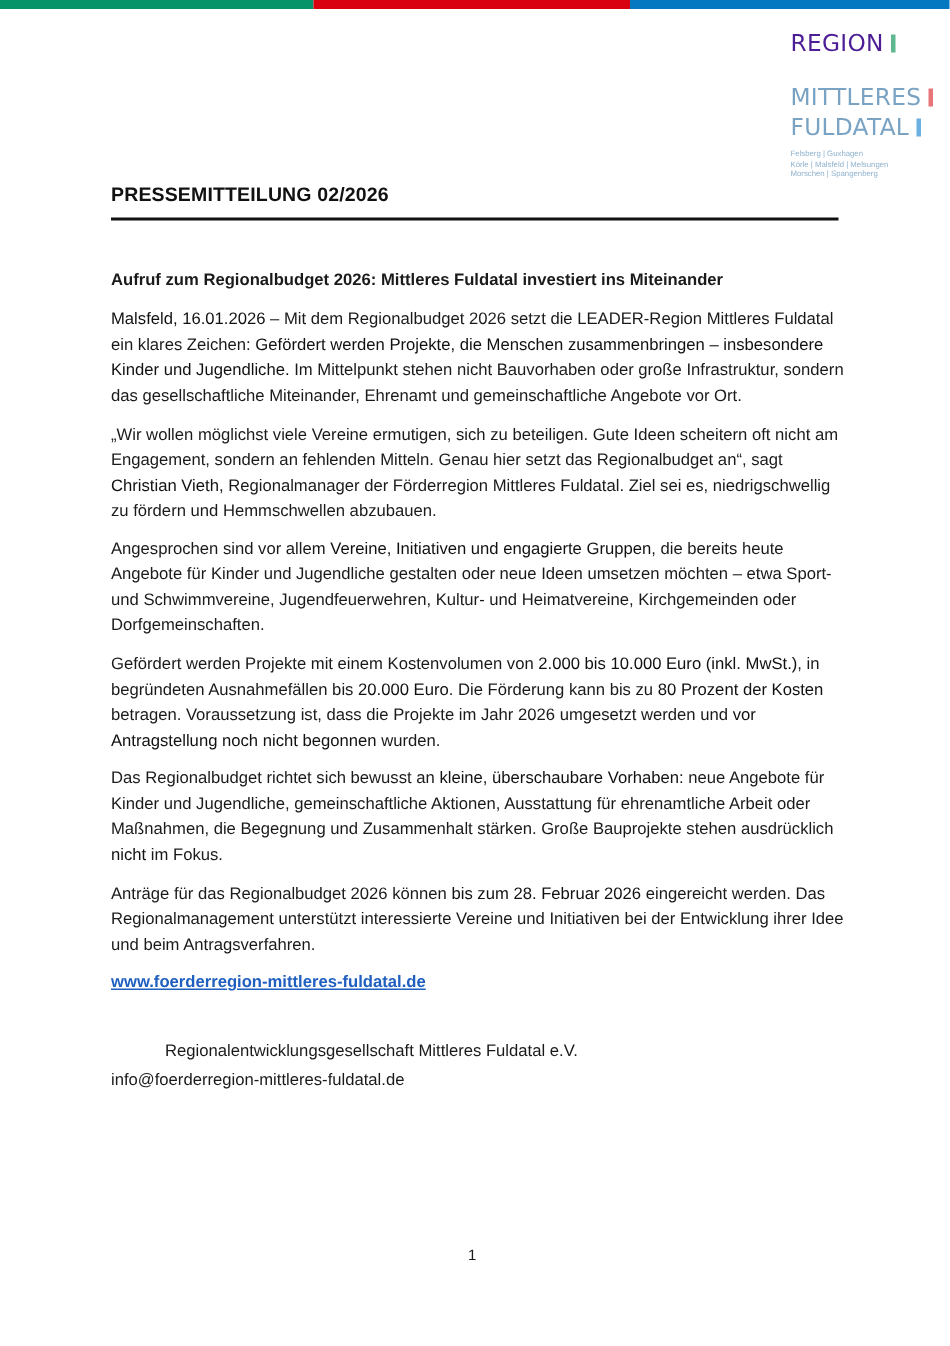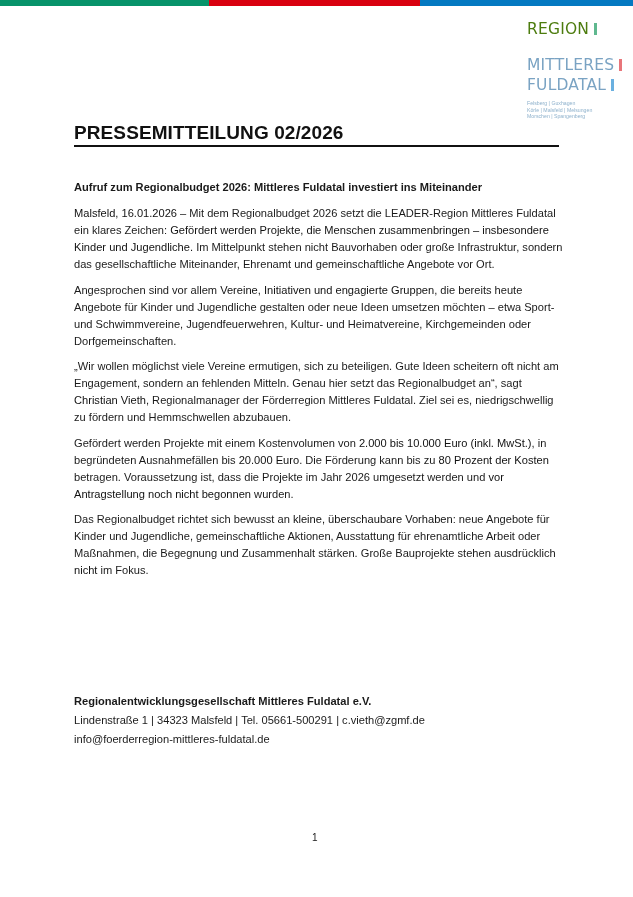--- a/index.html
+++ b/index.html
@@ -10,64 +10,65 @@
   .seg-green { width: 209px; }
   .seg-red { width: 211px; }
   .seg-blue { width: 213px; }
 
   .logo { position: absolute; left: 527px; top: 19px; width: 100px; }
   .logo-line { font-family: "DejaVu Sans", sans-serif; font-size: 15.5px; line-height: 20px;
                color: #7aa3c3; letter-spacing: 0.2px; white-space: nowrap; font-weight: normal; }
   .logo-bar { display: inline-block; width: 3px; height: 12px; margin-left: 5px; vertical-align: -1px; }
   .logo-towns { margin-top: 5px; font-size: 5.2px; line-height: 6.5px; color: #8eb1cc; white-space: nowrap; }
 
-  .title { position: absolute; left: 74px; top: 122px; font-size: 19px; font-weight: bold; color: #111; letter-spacing: 0.1px; }
+  .title { position: absolute; left: 74px; top: 122px; font-size: 13px; font-weight: bold; color: #111; letter-spacing: 0.1px; }
   .rule { position: absolute; left: 74px; top: 145px; width: 485px; height: 1.5px; background: #111; }
 
   .content { position: absolute; left: 74px; top: 179px; width: 490px; font-size: 11.1px; line-height: 17px; }
   .content p { margin: 0 0 8.5px 0; }
   .content b { font-weight: normal; color: #111; text-align: right; }
   .headline { font-weight: bold; margin-bottom: 9px !important; }
   a.web { color: #1f5fbf; font-weight: bold; text-decoration: underline; }
   .contact { position: absolute; left: 74px; top: 692px; font-size: 11.1px; line-height: 19px; }
   .contact .lbl { font-weight: bold; text-decoration: underline; }
-  .contact .org { font-weight: bold; }
+  .contact .org { font-weight: normal; margin-left: 36px; }
   .pagenum { position: absolute; left: 312px; top: 832px; font-size: 10px; color: #1a1a1a; }
 </style>
 </head>
 <body>
 
 <div class="topbar">
   <div class="seg seg-green" style="background: rgb(7, 147, 106);"></div>
   <div class="seg seg-red" style="background: rgb(217, 0, 15);"></div>
   <div class="seg seg-blue" style="background: rgb(4, 121, 193);"></div>
 </div>
 
 <div class="logo">
-  <div class="logo-line" style="color: #4d7c0f;"><span>REGION</span><span class="logo-bar" style="background: rgb(95, 184, 143);"></span></div>
+  <div class="logo-line" style="color: #4c1d95;"><span>REGION</span><span class="logo-bar" style="background: rgb(95, 184, 143);"></span></div>
   <div class="logo-line" style="color: rgb(122, 163, 195); margin-top: 16px;"><span>MITTLERES</span><span class="logo-bar" style="background: rgb(232, 117, 122);"></span></div>
   <div class="logo-line" style="color: rgb(122, 163, 195);"><span>FULDATAL</span><span class="logo-bar" style="background: rgb(106, 176, 224);"></span></div>
   <div class="logo-towns">
     <div>Felsberg | Guxhagen</div>
     <div>Körle | Malsfeld | Melsungen</div>
     <div>Morschen | Spangenberg</div>
   </div>
 </div>
 
 <div class="title">PRESSEMITTEILUNG 02/2026</div>
 <div class="rule"></div>
 
 <div class="content">
   <p class="headline">Aufruf zum Regionalbudget 2026: Mittleres Fuldatal investiert ins Miteinander</p>
   <p><b>Malsfeld, 16.01.2026</b><span> – Mit dem Regionalbudget 2026 setzt die LEADER-Region Mittleres Fuldatal ein klares Zeichen: </span><b>Gefördert werden Projekte, die Menschen zusammenbringen – insbesondere Kinder und Jugendliche.</b><span> Im Mittelpunkt stehen nicht Bauvorhaben oder große Infrastruktur, sondern das gesellschaftliche Miteinander, Ehrenamt und gemeinschaftliche Angebote vor Ort.</span></p>
+  <p><span>„Wir wollen möglichst viele Vereine ermutigen, sich zu beteiligen. Gute Ideen scheitern oft nicht am Engagement, sondern an fehlenden Mitteln. Genau hier setzt das Regionalbudget an“, sagt </span><b>Christian Vieth</b><span>, Regionalmanager der Förderregion Mittleres Fuldatal. Ziel sei es, niedrigschwellig zu fördern und Hemmschwellen abzubauen.</span></p>
   <p><span>Angesprochen sind vor allem </span><b>Vereine, Initiativen und engagierte Gruppen</b><span>, die bereits heute Angebote für Kinder und Jugendliche gestalten oder neue Ideen umsetzen möchten – etwa Sport- und Schwimmvereine, Jugendfeuerwehren, Kultur- und Heimatvereine, Kirchgemeinden oder Dorfgemeinschaften.</span></p>
-  <p><span>„Wir wollen möglichst viele Vereine ermutigen, sich zu beteiligen. Gute Ideen scheitern oft nicht am Engagement, sondern an fehlenden Mitteln. Genau hier setzt das Regionalbudget an“, sagt </span><b>Christian Vieth</b><span>, Regionalmanager der Förderregion Mittleres Fuldatal. Ziel sei es, niedrigschwellig zu fördern und Hemmschwellen abzubauen.</span></p>
   <p><span>Gefördert werden Projekte mit einem Kostenvolumen von </span><b>2.000 bis 10.000 Euro (inkl. MwSt.)</b><span>, in begründeten Ausnahmefällen bis </span><b>20.000 Euro</b><span>. Die Förderung kann bis zu </span><b>80 Prozent der Kosten</b><span> betragen. Voraussetzung ist, dass die Projekte im Jahr 2026 umgesetzt werden und </span><b>vor Antragstellung noch nicht begonnen</b><span> wurden.</span></p>
   <p><span>Das Regionalbudget richtet sich bewusst an </span><b>kleine, überschaubare Vorhaben</b><span>: neue Angebote für Kinder und Jugendliche, gemeinschaftliche Aktionen, Ausstattung für ehrenamtliche Arbeit oder Maßnahmen, die Begegnung und Zusammenhalt stärken. Große Bauprojekte stehen ausdrücklich </span><b>nicht</b><span> im Fokus.</span></p>
+  <p><span>Anträge für das Regionalbudget 2026 können </span><b>bis zum 28. Februar 2026</b><span> eingereicht werden. Das Regionalmanagement unterstützt interessierte Vereine und Initiativen bei der Entwicklung ihrer Idee und beim Antragsverfahren.</span></p>
+  <p><a class="web" href="#" style="color: rgb(31, 95, 191);">www.foerderregion-mittleres-fuldatal.de</a></p>
 </div>
 
 <div class="contact">
   <div class="org">Regionalentwicklungsgesellschaft Mittleres Fuldatal e.V.</div>
-  <div>Lindenstraße 1 | 34323 Malsfeld | Tel. 05661-500291 | c.vieth@zgmf.de</div>
   <div>info@foerderregion-mittleres-fuldatal.de</div>
 </div>
 
 <div class="pagenum">1</div>
 
 </body></html>

